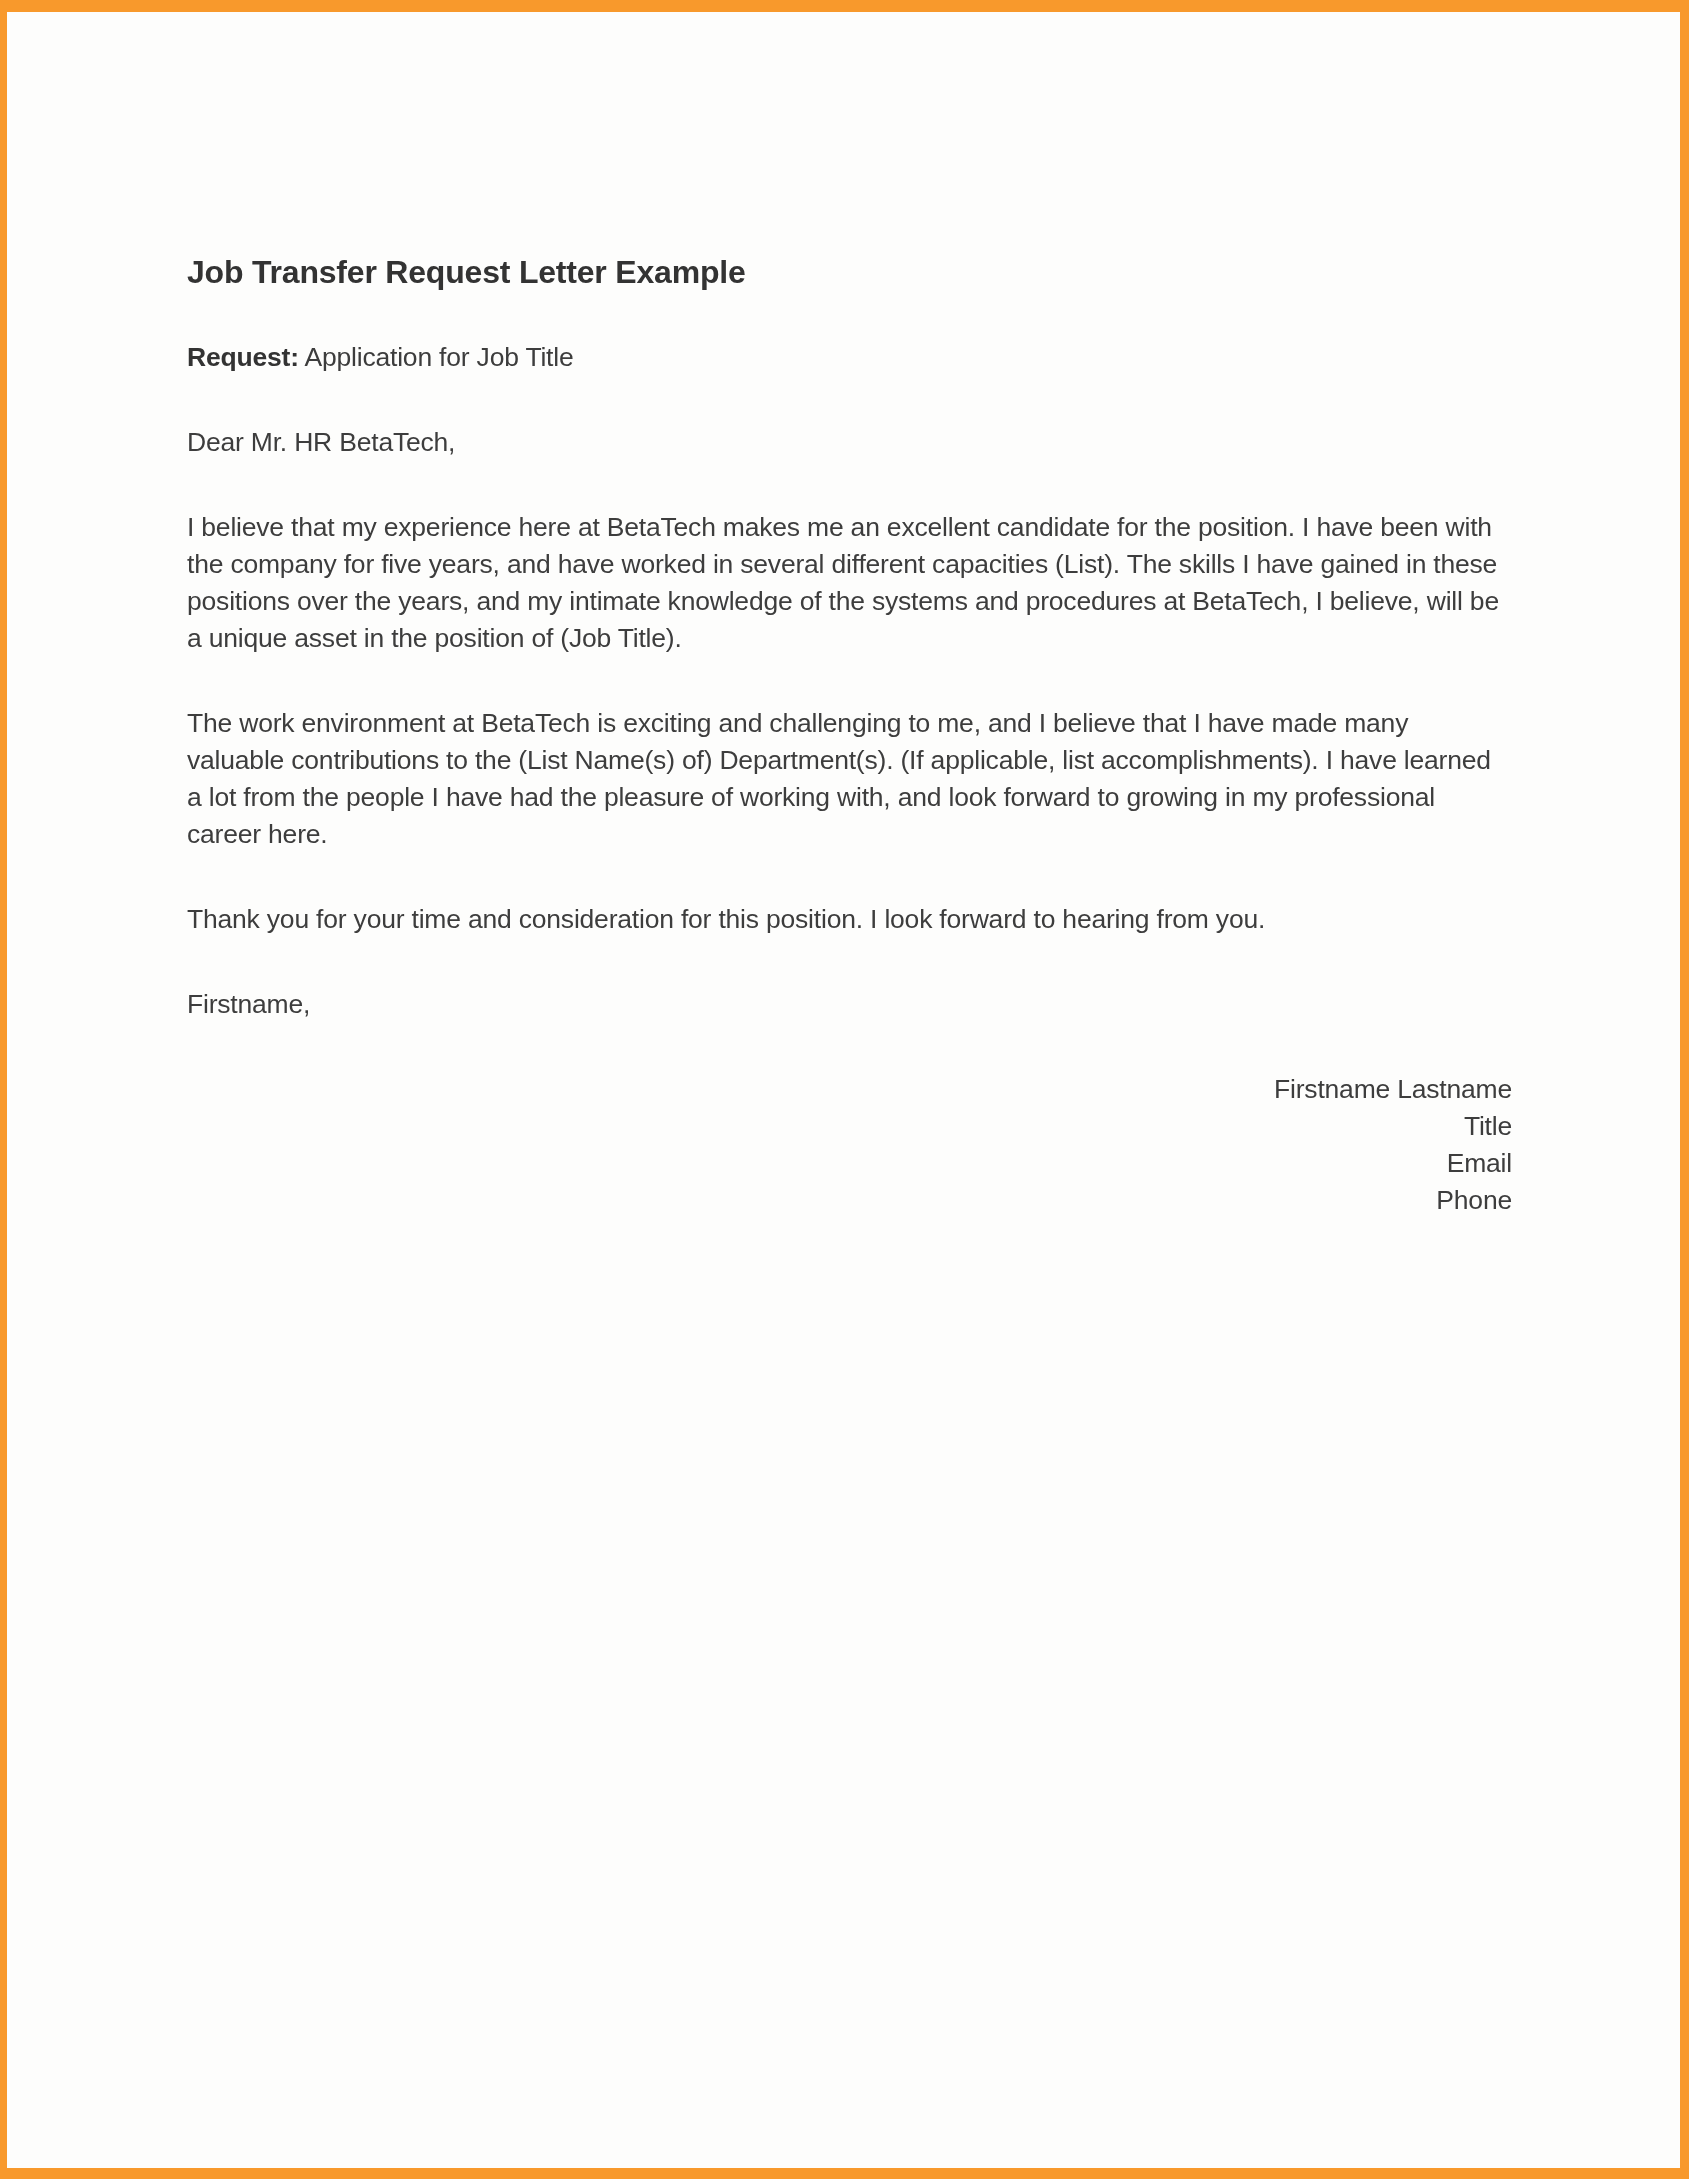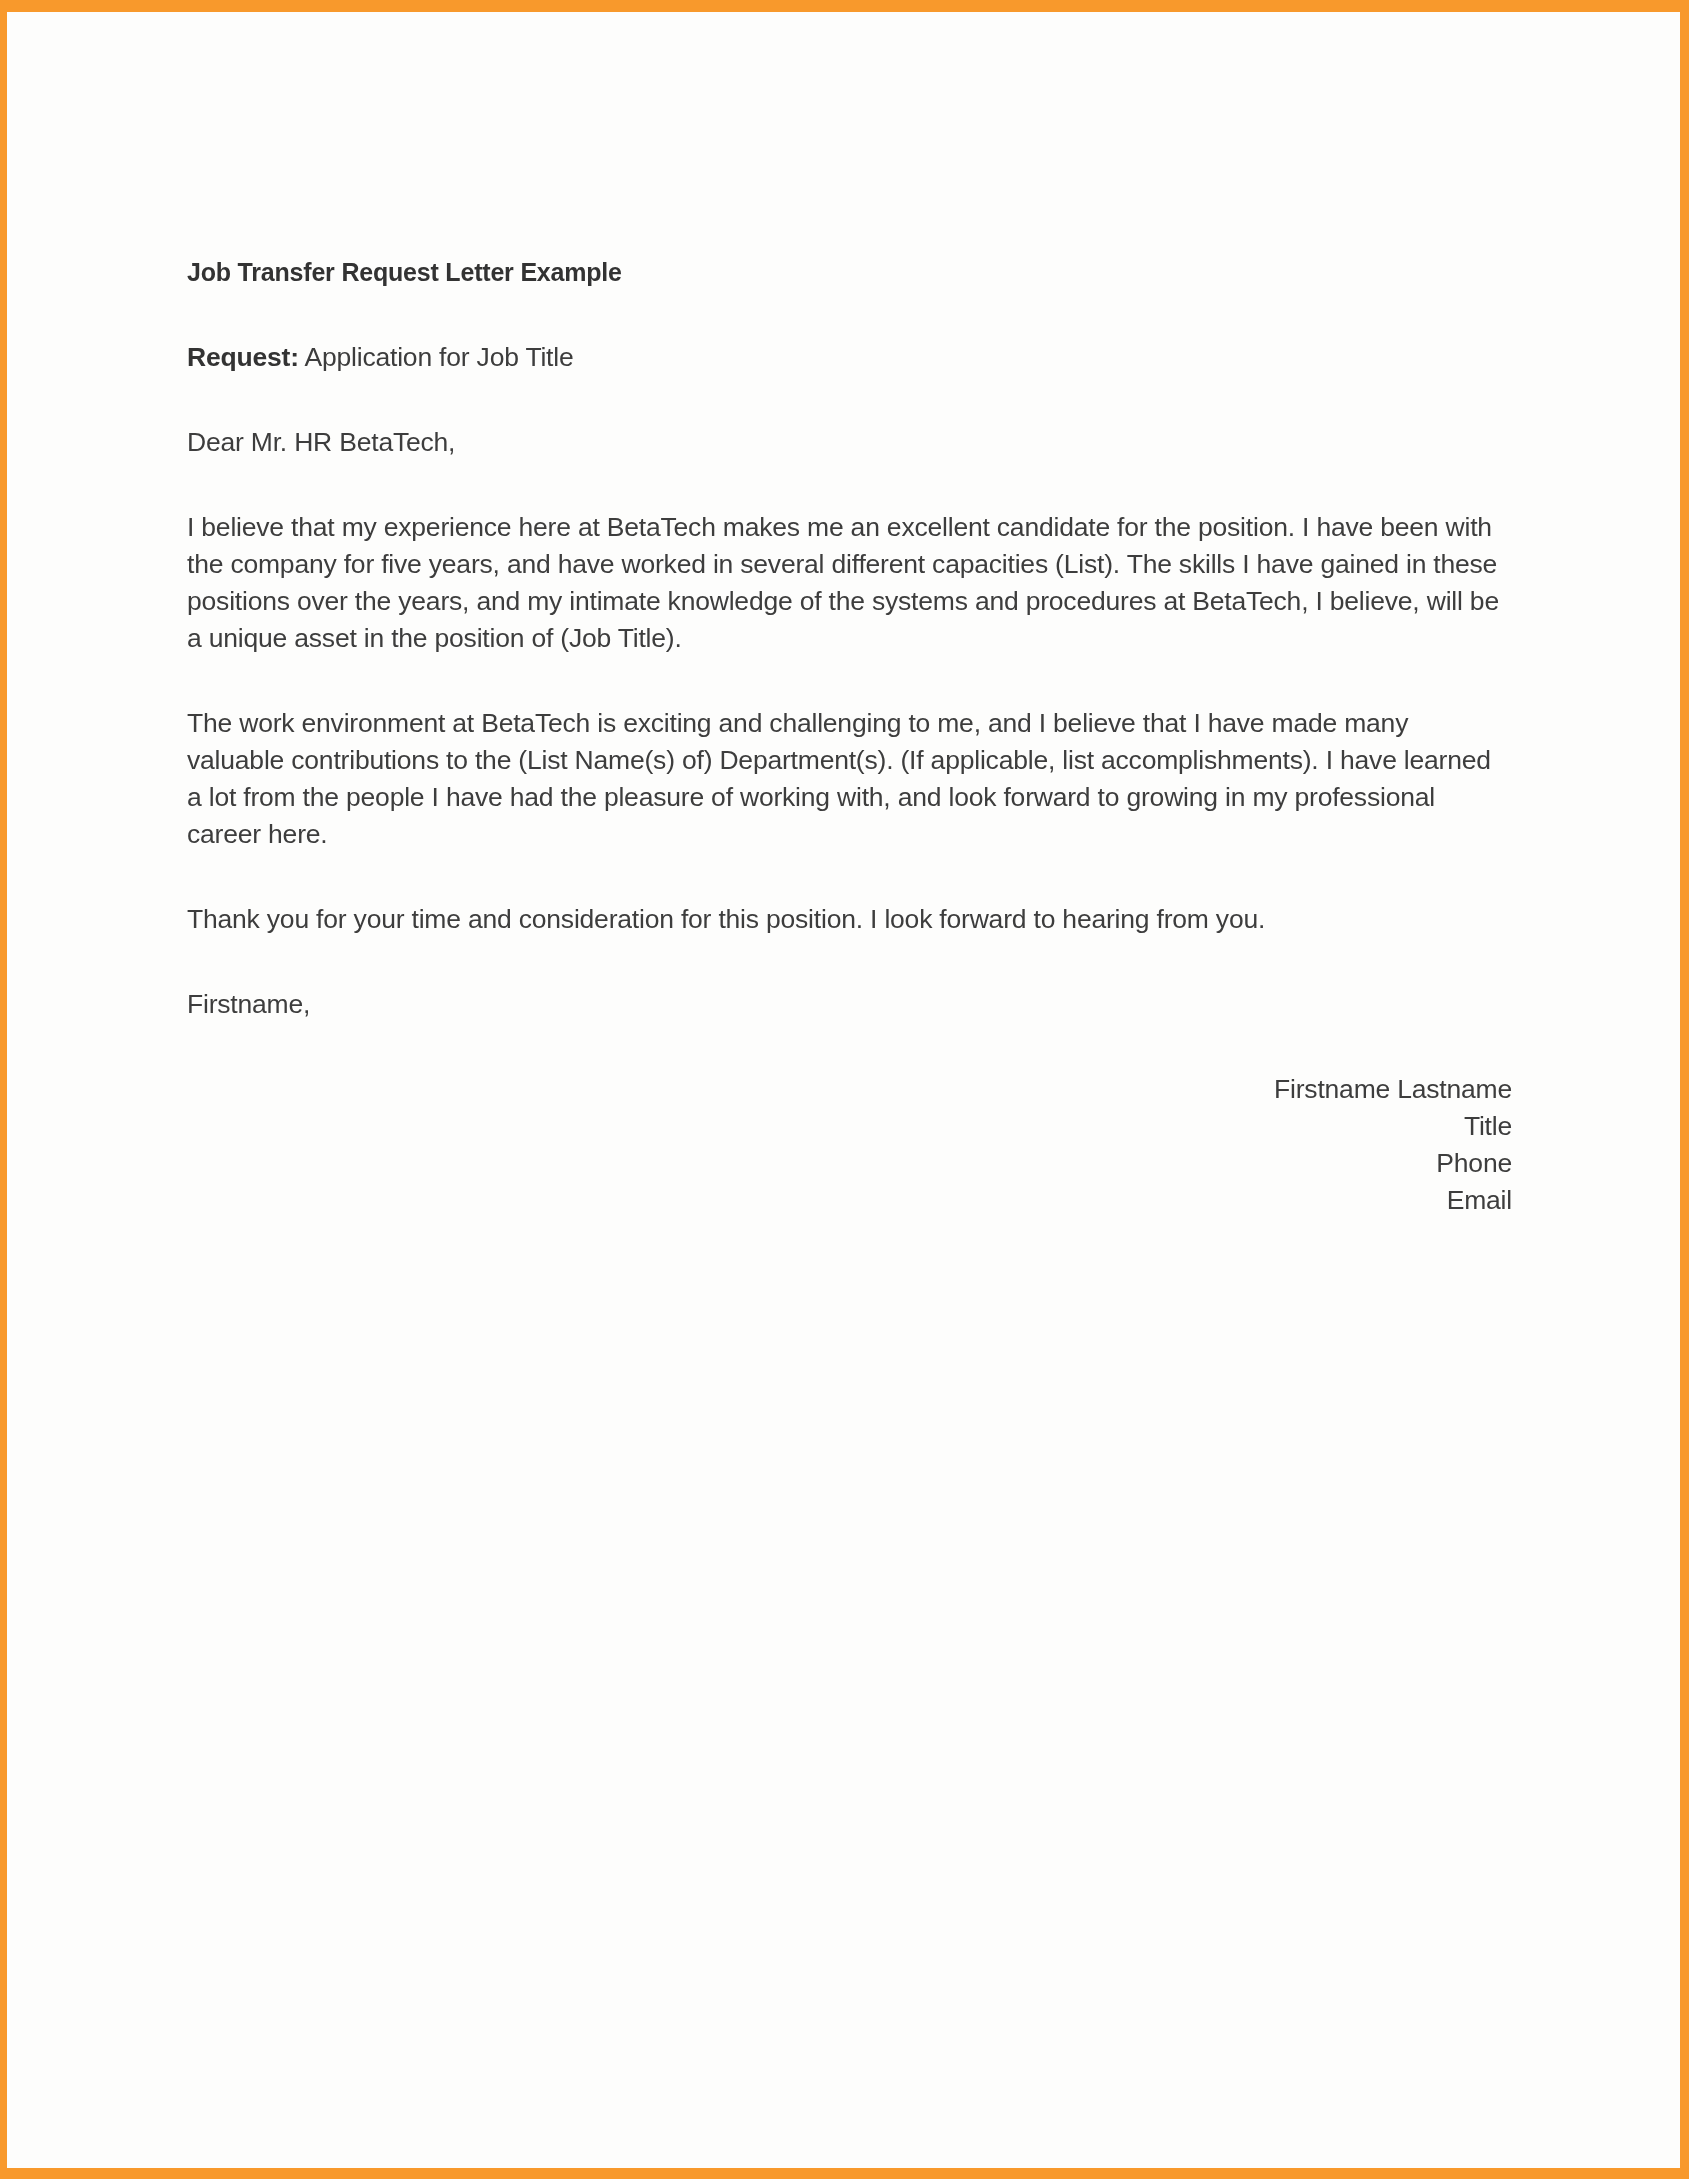--- a/index.html
+++ b/index.html
@@ -28,21 +28,21 @@
     position: absolute;
     top: 242px;
     left: 180px;
     width: 1325px;
     color: #3d3d3d;
     font-size: 26.5px;
     line-height: 37px;
     letter-spacing: -0.2px;
   }
   .heading {
-    font-size: 25px;
+    font-size: 32px;
     font-weight: 700;
     margin: 0 0 48px 0;
     line-height: 37px;
     color: #333333;
   }
   p.block {
     margin: 0 0 48px 0;
   }
   .bold {
     font-weight: 700;
@@ -73,19 +73,19 @@
 
     <p class="block">The work environment at BetaTech is exciting and challenging to me, and I believe that I have made many valuable contributions to the (List Name(s) of) Department(s). (If applicable, list accomplishments). I have learned a lot from the people I have had the pleasure of working with, and look forward to growing in my professional career here.</p>
 
     <p class="block">Thank you for your time and consideration for this position. I look forward to hearing from you.</p>
 
     <p class="block">Firstname,</p>
 
     <div class="signature-block">
       <div>Firstname Lastname</div>
       <div>Title</div>
+      <div>Email</div>
       <div>Phone</div>
-      <div>Email</div>
     </div>
 
   </div>
 </div>
 
 
 </body></html>

